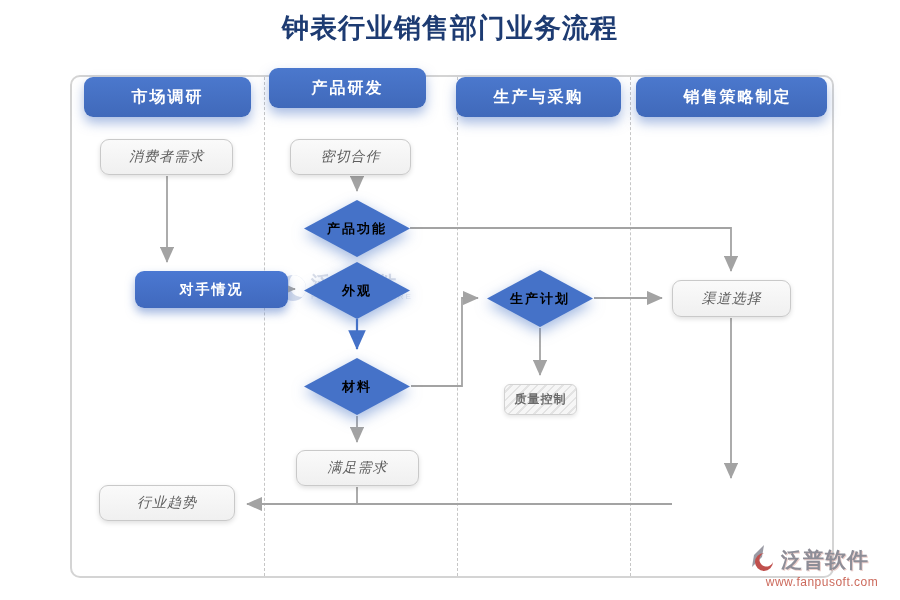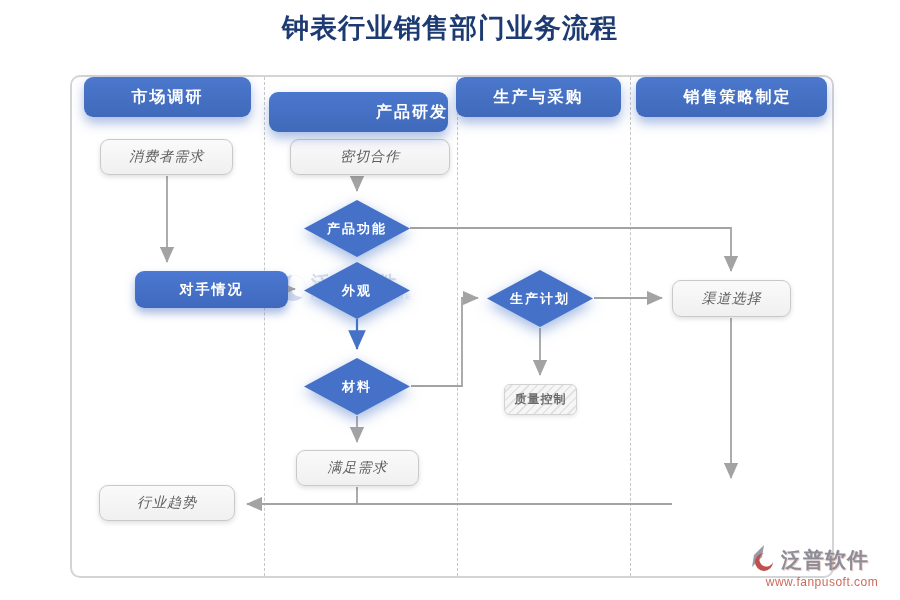--- a/index.html
+++ b/index.html
@@ -38,21 +38,21 @@
   .node-highlight {
     position:absolute; background:linear-gradient(#4b78d2,#4069bd);
     border-radius:9px; color:#fff; font-size:14px; font-weight:bold;
     display:flex; align-items:center; justify-content:center; letter-spacing:2px;
     box-shadow:0 5px 10px rgba(86,124,199,.55); z-index:3;
   }
   .diamond-wrap { position:absolute; z-index:3; filter:drop-shadow(0 5px 7px rgba(68,114,196,.5)); }
   .diamond {
     width:100%; height:100%;
     clip-path:polygon(50% 0, 100% 50%, 50% 100%, 0 50%);
-    background:#4572c8; color:#ffffff; font-size:13px; font-weight:bold;
+    background:#4572c8; color:#000000; font-size:13px; font-weight:bold;
     display:flex; align-items:center; justify-content:center; letter-spacing:2px;
   }
   .node-hatched {
     position:absolute; border:1px solid #d2d2d2; border-radius:6px;
     background:repeating-linear-gradient(135deg,#f6f6f6 0 4px,#e3e3e3 4px 6px);
     color:#6a6a6a; font-size:12px; font-weight:bold;
     display:flex; align-items:center; justify-content:center; letter-spacing:1px;
     box-shadow:0 2px 4px rgba(0,0,0,.1); z-index:3;
   }
 
@@ -117,32 +117,32 @@
       <path d="M731,318 L731,478" marker-end="url(#arrG)"></path>
       <path d="M672,504 H247" marker-end="url(#arrG)"></path>
       <path d="M357,487 V503"></path>
     </g>
     <path d="M357,319 L357,349" fill="none" stroke="#4572c8" stroke-width="2.2" marker-end="url(#arrB)"></path>
   </svg>
 
   <div class="lane-header" style="left:84px;top:77px;width:167px;">
       <span>市场调研</span>
     </div>
-  <div class="lane-header" style="left:269px;top:92px;width:179px;justify-content:flex-end;">
+  <div class="lane-header" style="left:269px;top:68px;width:157px;">
       <span>产品研发</span>
     </div>
   <div class="lane-header" style="left:456px;top:77px;width:165px;">
       <span>生产与采购</span>
     </div>
   <div class="lane-header" style="left:636px;top:77px;width:191px;padding-left:12px;">
       <span>销售策略制定</span>
     </div>
 
   <div class="node-process" style="left:100px;top:139px;width:133px;height:36px;">消费者需求</div>
-  <div class="node-process" style="left:290px;top:139px;width:160px;height:36px;">密切合作</div>
+  <div class="node-process" style="left:290px;top:139px;width:121px;height:36px;">密切合作</div>
   <div class="node-highlight" style="left:91px;top:271px;width:153px;height:37px;margin-left:44px;">对手情况</div>
 
   <div class="diamond-wrap" style="left:304px;top:200px;width:106px;height:57px;">
     <div class="diamond">产品功能</div>
   </div>
   <div class="diamond-wrap" style="left:304px;top:262px;width:106px;height:57px;">
     <div class="diamond">外观</div>
   </div>
   <div class="diamond-wrap" style="left:304px;top:358px;width:106px;height:57px;">
     <div class="diamond">材料</div>

